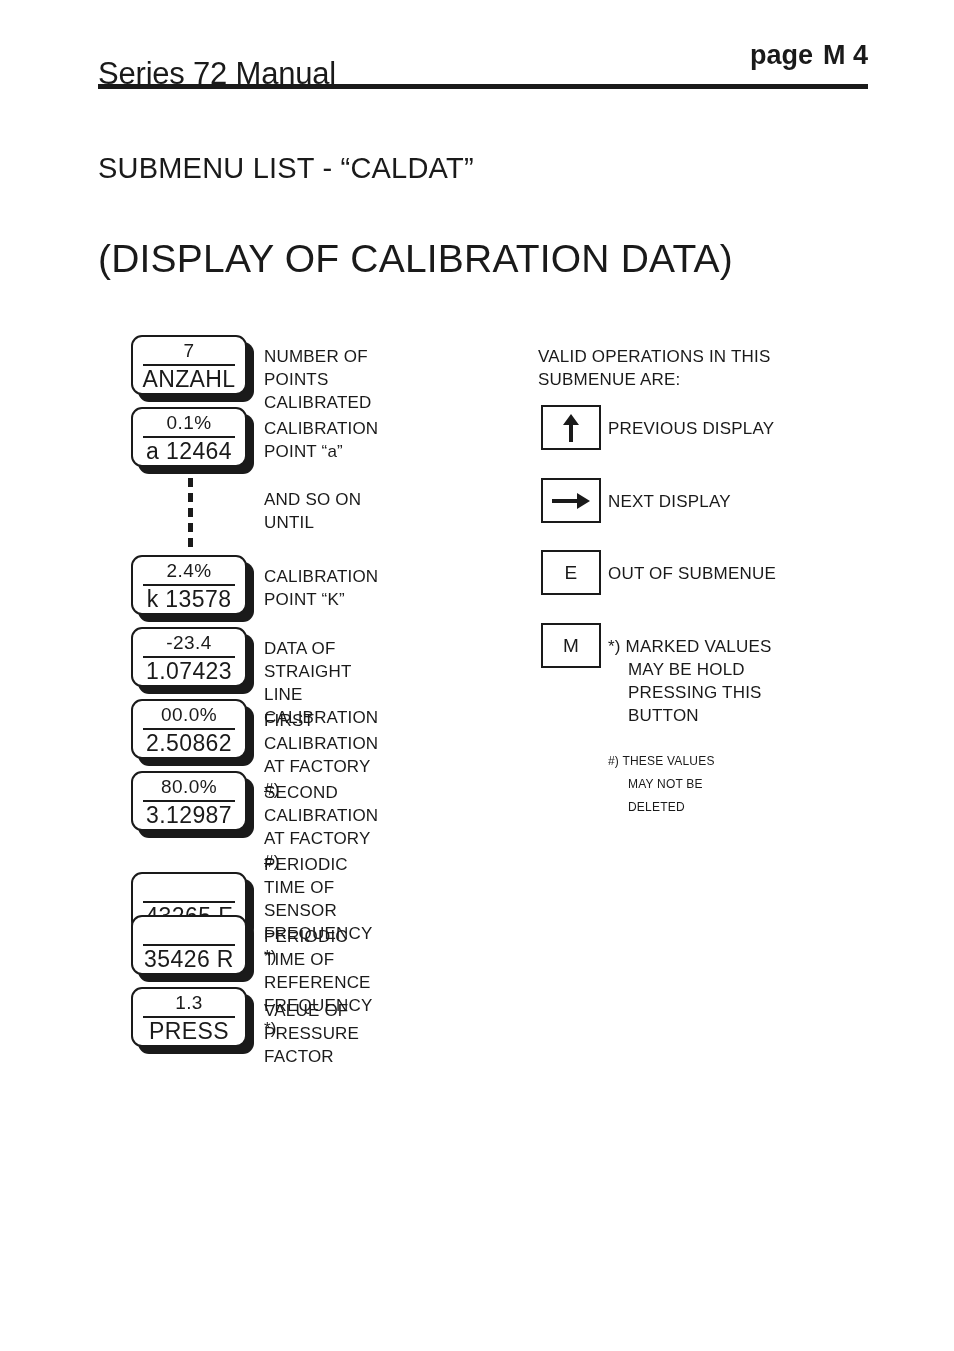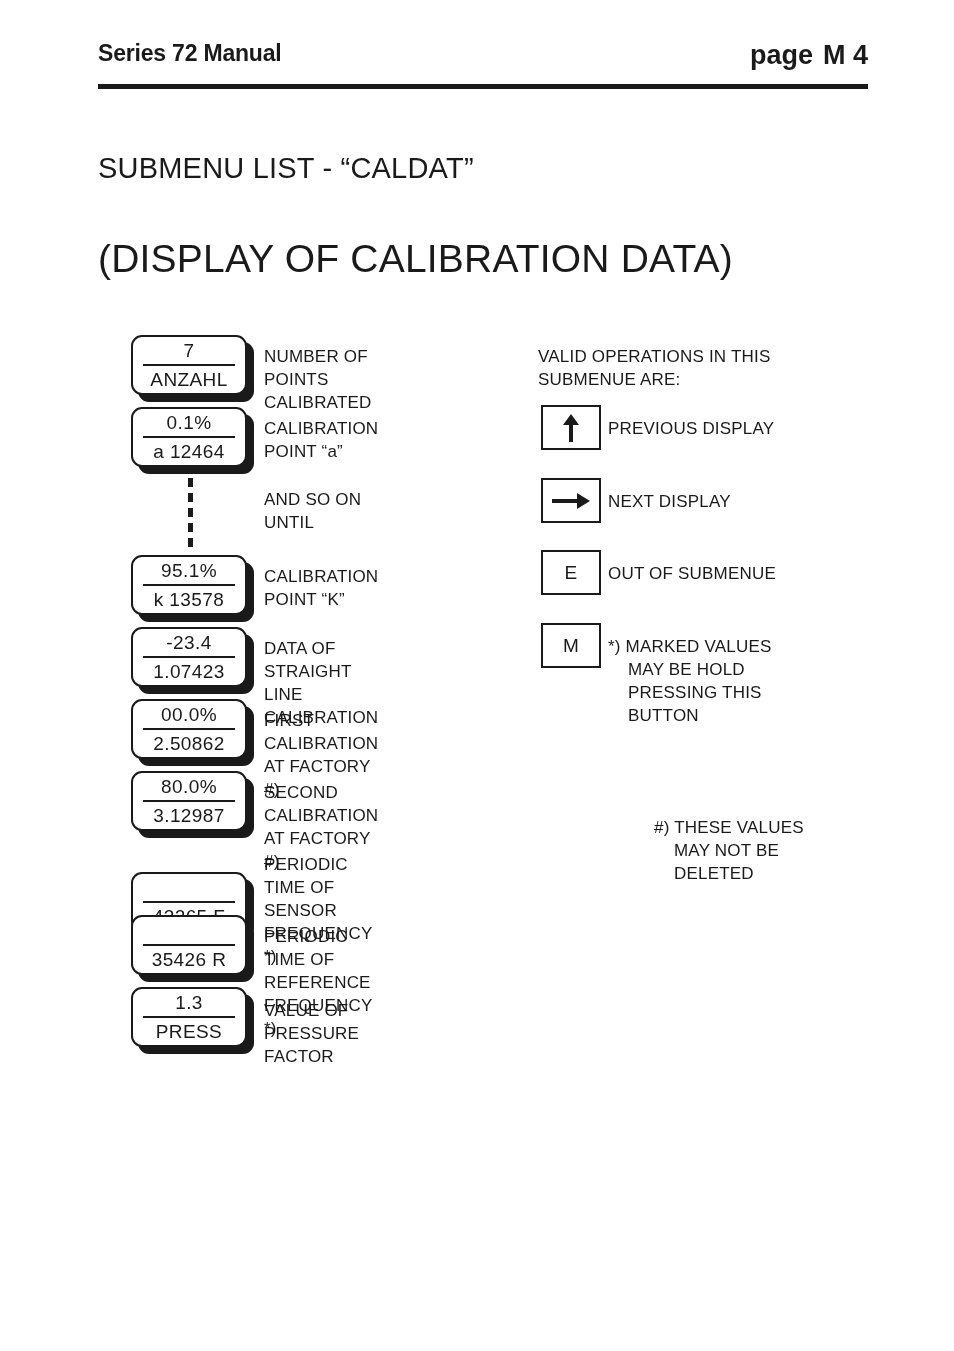--- a/index.html
+++ b/index.html
@@ -20,23 +20,23 @@
   #header {
     position: absolute;
     left: 98px;
     top: 40px;
     width: 770px;
     height: 48px;
   }
   #header-title {
     position: absolute;
     left: 0;
-    top: 0;
-    font-size: 23px;
-    font-weight: bold;
+    top: 16px;
+    font-size: 31px;
+    font-weight: normal;
     letter-spacing: -0.2px;
     white-space: nowrap;
   }
   #header-page {
     position: absolute;
     right: 0;
     top: 0;
     font-size: 27px;
     font-weight: bold;
     white-space: nowrap;
@@ -98,21 +98,21 @@
   }
   .display-box .dv-rule {
     height: 2px;
     background: #1a1a1a;
     margin: 0 10px;
   }
   .display-box .dv-bot {
     height: 27px;
     line-height: 27px;
     text-align: center;
-    font-size: 19px;
+    font-size: 23px;
     letter-spacing: 0.4px;
     white-space: nowrap;
     overflow: hidden;
   }
 
   .display-label {
     position: absolute;
     left: 264px;
     font-size: 17px;
     line-height: 23px;
@@ -182,28 +182,27 @@
     letter-spacing: 0.2px;
     white-space: pre-line;
   }
   .key-label.hanging {
     text-indent: -20px;
     padding-left: 20px;
   }
   #footnote-hash {
     position: absolute;
     left: 608px;
-    top: 816px;
-    font-size: 17px;
+    top: 750px;
+    font-size: 12px;
     line-height: 23px;
     letter-spacing: 0.2px;
     white-space: pre-line;
     text-indent: -20px;
     padding-left: 20px;
-    margin-left: 46px;
   }
 </style>
 </head>
 <body>
 
 <div id="header">
   <div id="header-title">Series 72 Manual</div>
   <div id="header-page"><span class="pg-label">page</span><span>M 4</span></div>
 </div>
 <div id="header-rule"></div>
@@ -220,21 +219,21 @@
     <div class="display-label" style="top: 345px;">NUMBER OF POINTS
 CALIBRATED</div>
     <div class="display-box" style="top: 407px;">
       <div class="dv-top">0.1%</div>
       <div class="dv-rule"></div>
       <div class="dv-bot">a 12464</div>
     </div>
     <div class="display-label" style="top: 417px;">CALIBRATION
 POINT “a”</div>
     <div class="display-box" style="top: 555px;">
-      <div class="dv-top">95.1%</div>
+      <div class="dv-top">2.4%</div>
       <div class="dv-rule"></div>
       <div class="dv-bot">k 13578</div>
     </div>
     <div class="display-label" style="top: 565px;">CALIBRATION
 POINT “K”</div>
     <div class="display-box" style="top: 627px;">
       <div class="dv-top">-23.4</div>
       <div class="dv-rule"></div>
       <div class="dv-bot">1.07423</div>
     </div>

